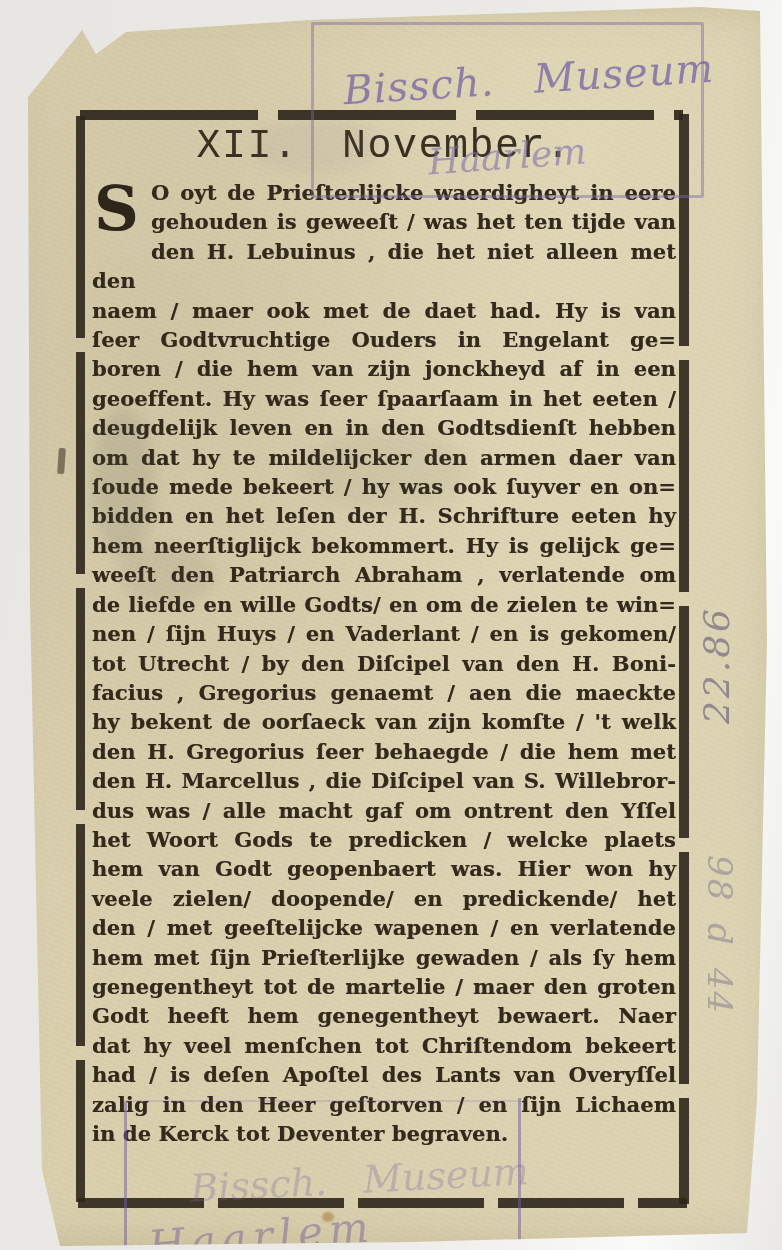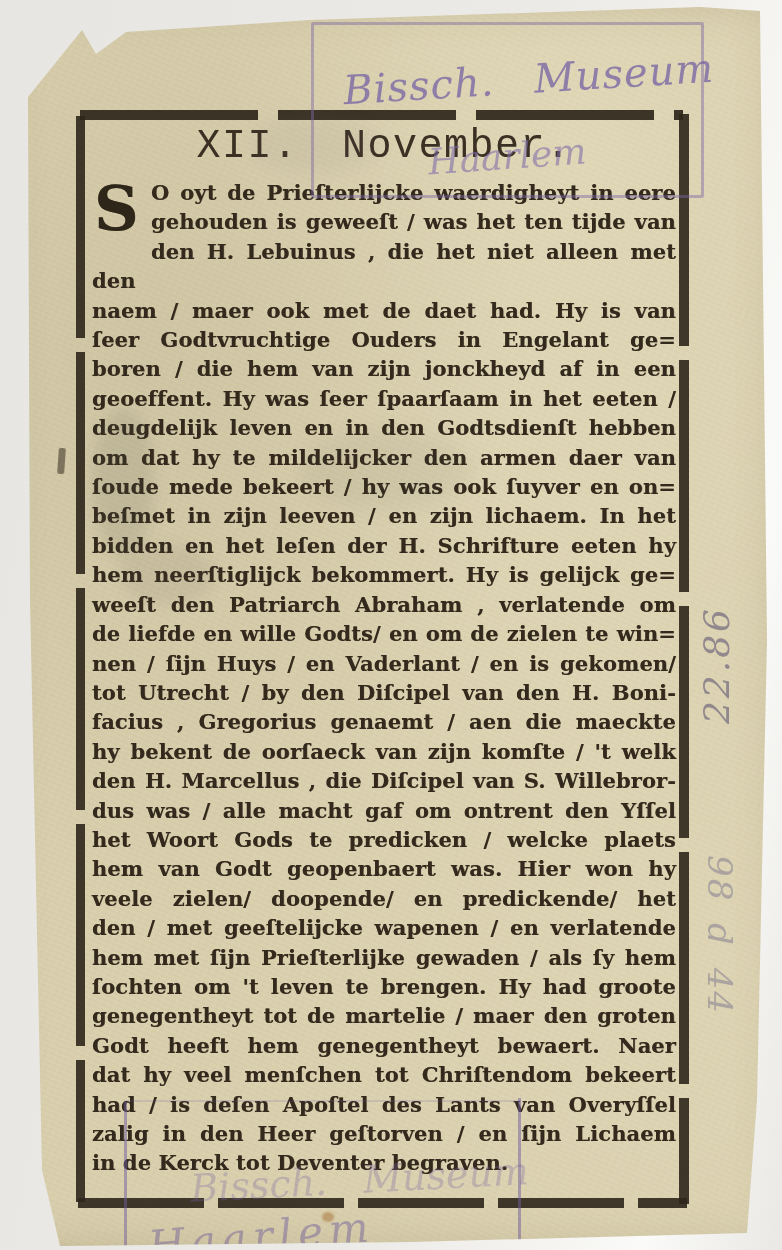--- a/index.html
+++ b/index.html
@@ -113,37 +113,36 @@
           <div class="bl-line">O oyt de Prieſterlijcke waerdigheyt in eere</div>
           <div class="bl-line">gehouden is geweeſt / was het ten tijde van</div>
           <div class="bl-line">den H. Lebuinus , die het niet alleen met den</div>
           <div class="bl-line">naem / maer ook met de daet had. Hy is van</div>
           <div class="bl-line">ſeer Godtvruchtige Ouders in Engelant ge=</div>
           <div class="bl-line">boren / die hem van zijn jonckheyd af in een</div>
           <div class="bl-line">geoeffent. Hy was ſeer ſpaarſaam in het eeten /</div>
           <div class="bl-line">deugdelijk leven en in den Godtsdienſt hebben</div>
           <div class="bl-line">om dat hy te mildelijcker den armen daer van</div>
           <div class="bl-line">ſoude mede bekeert / hy was ook ſuyver en on=</div>
-          <div class="bl-line">beſmet in zijn leeven / en zijn lichaem. In het</div>
           <div class="bl-line">bidden en het leſen der H. Schrifture eeten hy</div>
           <div class="bl-line">hem neerſtiglijck bekommert. Hy is gelijck ge=</div>
           <div class="bl-line">weeſt den Patriarch Abraham , verlatende om</div>
           <div class="bl-line">de liefde en wille Godts/ en om de zielen te win=</div>
           <div class="bl-line">nen / ſijn Huys / en Vaderlant / en is gekomen/</div>
           <div class="bl-line">tot Utrecht / by den Diſcipel van den H. Boni-</div>
           <div class="bl-line">facius , Gregorius genaemt / aen die maeckte</div>
           <div class="bl-line">hy bekent de oorſaeck van zijn komſte / 't welk</div>
+          <div class="bl-line">den H. Gregorius ſeer behaegde / die hem met</div>
           <div class="bl-line">den H. Marcellus , die Diſcipel van S. Willebror-</div>
           <div class="bl-line">dus was / alle macht gaf om ontrent den Yſſel</div>
           <div class="bl-line">het Woort Gods te predicken / welcke plaets</div>
           <div class="bl-line">hem van Godt geopenbaert was. Hier won hy</div>
           <div class="bl-line">veele zielen/ doopende/ en predickende/ het</div>
           <div class="bl-line">den / met geeſtelijcke wapenen / en verlatende</div>
           <div class="bl-line">hem met ſijn Prieſterlijke gewaden / als ſy hem</div>
-          <div class="bl-line">ſochten om 't leven te brengen. Hy had groote</div>
           <div class="bl-line">genegentheyt tot de martelie / maer den groten</div>
           <div class="bl-line">Godt heeft hem genegentheyt bewaert. Naer</div>
           <div class="bl-line">dat hy veel menſchen tot Chriſtendom bekeert</div>
           <div class="bl-line">had / is deſen Apoſtel des Lants van Overyſſel</div>
           <div class="bl-line">zalig in den Heer geſtorven / en ſijn Lichaem</div>
           <div class="bl-line">in de Kerck tot Deventer begraven.</div>
         </div>
     </div>
   </div>
 

